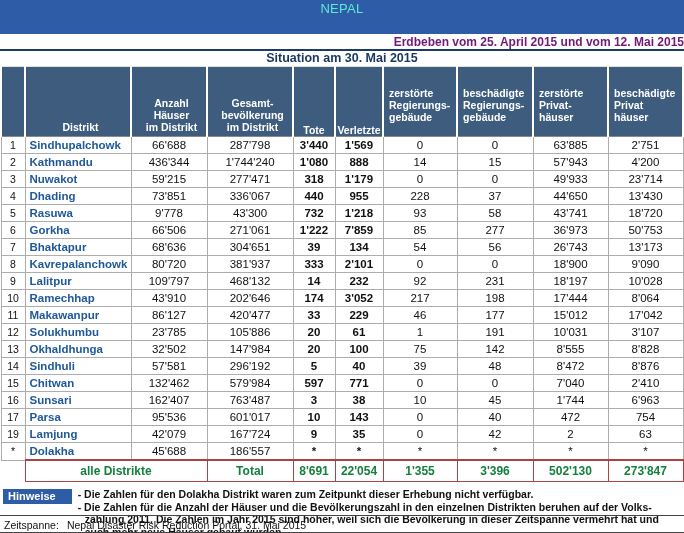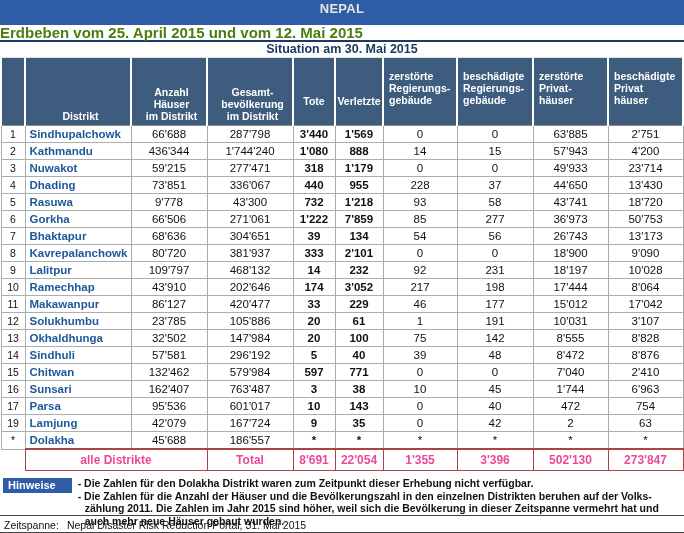--- a/index.html
+++ b/index.html
@@ -4,29 +4,29 @@
 <style>
   html,body{margin:0;padding:0;background:#fff;}
   .page{
     position:relative;
     width:684px;height:533px;
     overflow:hidden;
     font-family:"Liberation Sans","DejaVu Sans",sans-serif;
     background:#fff;
   }
   .nepal-bar{
-    height:25px;line-height:17px;
-    background:#2e5ca6;color:#e5e5e5;
-    text-align:center;font-weight:bold;font-size:13px;
+    height:34px;line-height:17px;
+    background:#2e5ca6;color:#5eead4;
+    text-align:center;font-weight:normal;font-size:13px;
     letter-spacing:.3px;
   }
   .report-title{
     height:15px;line-height:16px;
-    text-align:left;font-weight:bold;font-size:15px;
-    color:#4d7c0f;
+    text-align:right;font-weight:bold;font-size:12px;
+    color:#701a75;
     border-bottom:2px solid #1b3a66;
   }
   .report-subtitle{
     height:14px;line-height:15px;
     text-align:center;font-weight:bold;font-size:12.5px;
     color:#17375d;
   }
   table.stats{
     border-collapse:collapse;table-layout:fixed;
     margin:1px auto 0 auto;width:682px;
@@ -36,36 +36,36 @@
     font-size:10.5px;font-weight:bold;
     white-space:pre-line;line-height:12px;
     border-left:2px solid #fff;border-right:2px solid #fff;
     border-top:1px solid #e0e0e0;border-bottom:1px solid #8a8a8a;
     height:49px;padding:0;
   }
   th:nth-child(2),th:nth-child(3),th:nth-child(4){
     text-align:center;vertical-align:bottom;padding:0 0 3px 5px;
   }
   th:nth-child(5),th:nth-child(6){
-    text-align:center;vertical-align:bottom;padding-bottom:18px;
+    text-align:center;vertical-align:bottom;padding-bottom:0;
   }
   th:nth-child(n+7){
-    text-align:left;vertical-align:top;padding:12px 0 0 5px;
+    text-align:left;vertical-align:top;padding:20px 0 0 5px;
   }
   td{
     border:1px solid #adadad;
     font-size:11.5px;color:#111;
     text-align:center;height:16px;padding:0;line-height:15px;
   }
   td.c0{font-size:10.5px;}
   td.c1{text-align:left;padding-left:4px;font-weight:bold;color:#1f5899;}
   td.c4,td.c5{font-weight:bold;}
   tr.total-row td{
     border:1px solid #aa4343;border-top:2px solid #aa4343;
-    color:#ec4899;font-weight:bold;font-size:12px;height:20px;margin-top:8px;
+    color:#15803d;font-weight:bold;font-size:12px;height:20px;margin-top:8px;
   }
   tr.total-row td.empty{border:none;background:#fff;}
   .hints{
     margin:6px 1px 0 1px;
     font-size:10.5px;font-weight:bold;color:#111;
     display:flex;align-items:flex-start;
   }
   .hint-label{
     background:#2e5ca6;color:#fff;
     font-size:11px;font-weight:bold;

